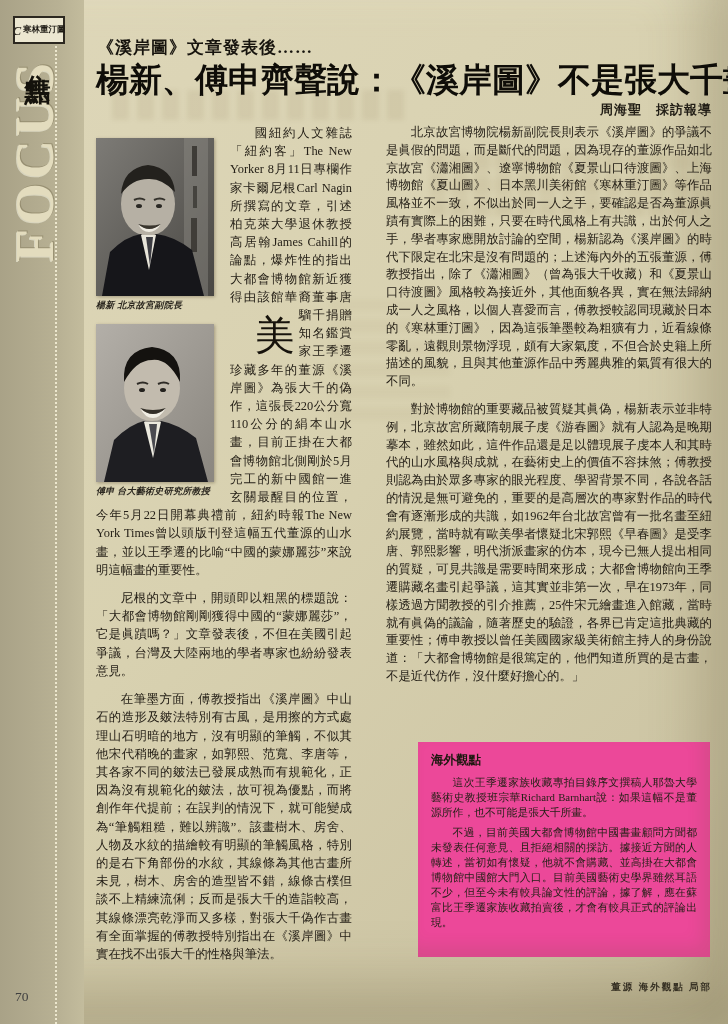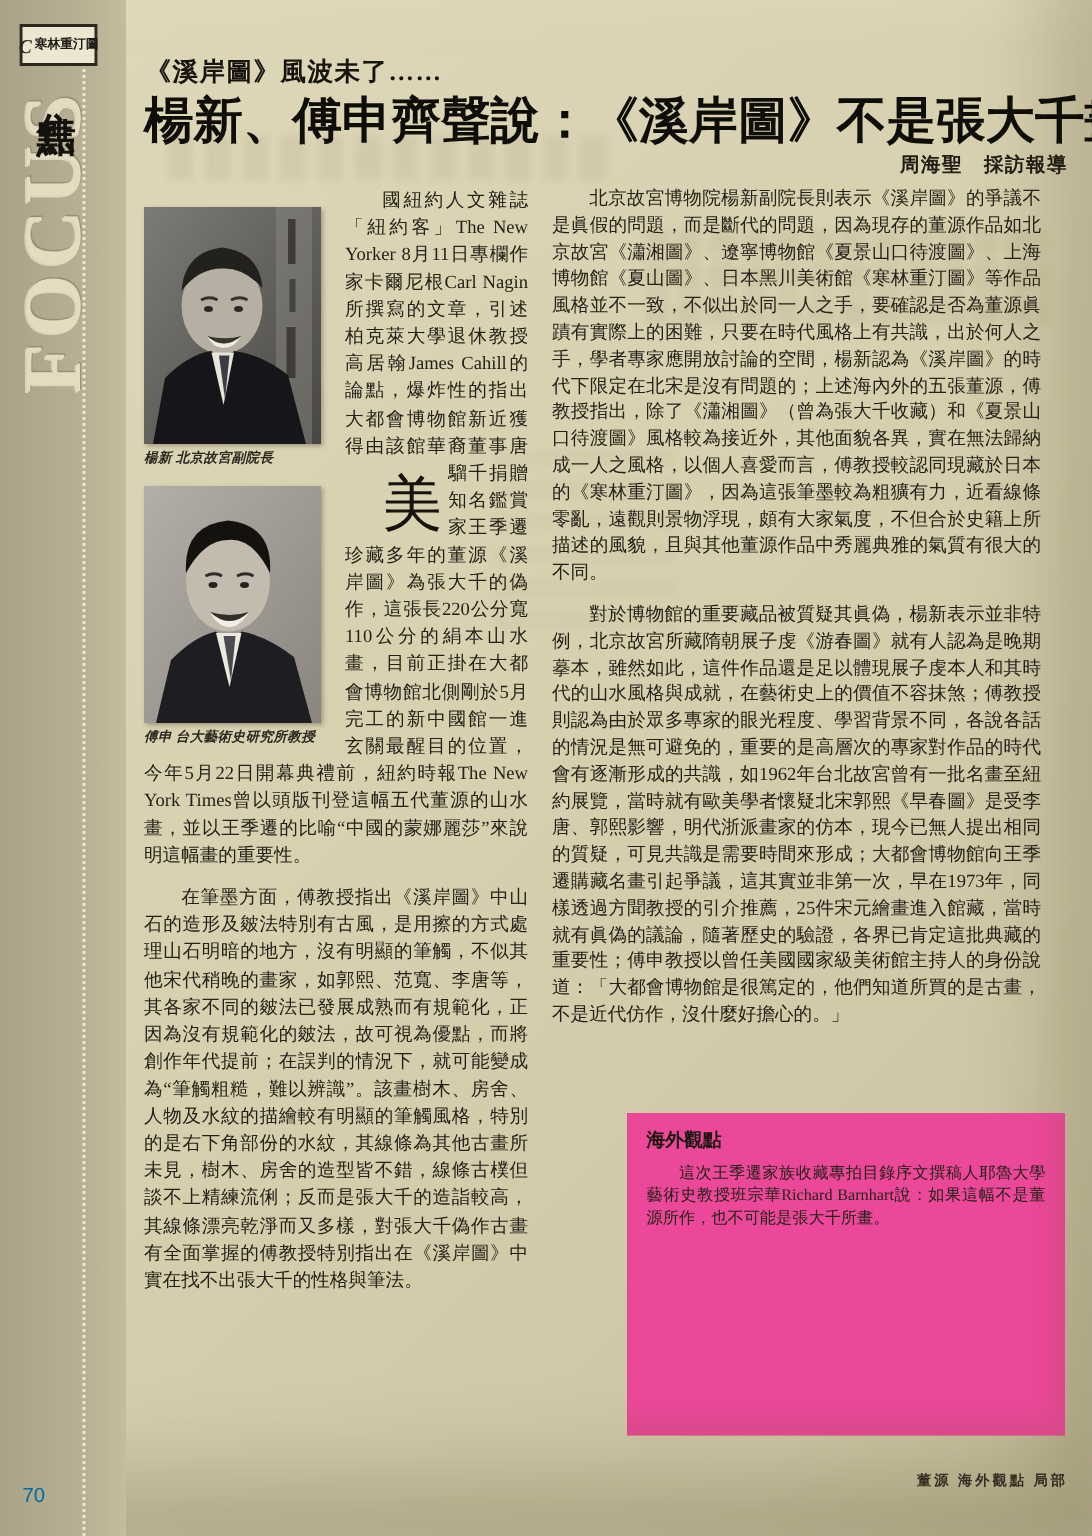--- a/index.html
+++ b/index.html
@@ -18,42 +18,42 @@
   .logo-box{position:absolute;left:13px;top:16px;width:52px;height:28px;
     background:#ece7d1;border:2px solid #2c2820;box-sizing:border-box;
     display:flex;align-items:center;justify-content:center;gap:2px;}
   .logo-c{font-size:13px;font-weight:bold;color:#2c2820;font-style:italic;line-height:1;}
   .logo-text{font-size:8.5px;font-weight:bold;color:#1e1b14;letter-spacing:0;white-space:nowrap;}
   .focus-en{position:absolute;left:4px;top:262px;transform:rotate(-90deg);transform-origin:0 0;
     font-size:54px;letter-spacing:4px;color:#e3dcbe;font-weight:bold;white-space:nowrap;
     text-shadow:1px 1px 0 rgba(120,110,80,.45), -1px -1px 0 rgba(255,255,240,.5);}
   .focus-cn{position:absolute;left:20px;top:54px;writing-mode:vertical-rl;
     font-size:26px;font-weight:bold;color:#14120c;letter-spacing:4px;}
-  .page-number{position:absolute;left:15px;top:989px;font-size:13.5px;color:#0369a1;
-    font-family:Liberation Sans, sans-serif;}
+  .page-number{position:absolute;left:15px;top:989px;font-size:13.5px;color:#404040;
+    font-family:Liberation Serif, serif;}
   
   .kicker{position:absolute;left:97px;top:36px;font-size:17px;font-weight:bold;
     color:#17140e;letter-spacing:1px;}
   .headline{position:absolute;left:96px;top:58px;width:630px;font-size:33px;
     font-weight:bold;color:#0f0d08;letter-spacing:0;white-space:nowrap;}
   .byline{position:absolute;left:386px;top:101px;width:326px;text-align:right;
     font-size:13px;font-weight:bold;color:#211d15;letter-spacing:1px;}
   
   .ghost{position:absolute;pointer-events:none;filter:blur(2.5px);opacity:.5;}
   .g1{left:112px;top:90px;width:300px;height:30px;
     background:repeating-linear-gradient(90deg,rgba(108,84,44,.16) 0 17px,transparent 17px 25px);}
   .g2{left:430px;top:152px;width:268px;height:64px;
     background:repeating-linear-gradient(90deg,rgba(108,84,44,.10) 0 15px,transparent 15px 22px),
                repeating-linear-gradient(0deg,rgba(108,84,44,.07) 0 14px,transparent 14px 24px);}
   .g3{left:330px;top:300px;width:120px;height:120px;
     background:repeating-linear-gradient(0deg,rgba(108,84,44,.08) 0 12px,transparent 12px 22px);}
   
   .col{position:absolute;color:#262118;}
   .col1{left:96px;top:124px;width:256px;}
-  .col2{left:368px;top:124px;width:326px;}
+  .col2{left:386px;top:124px;width:326px;}
   .col p{font-size:12.4px;line-height:18.2px;text-align:justify;margin:0 0 10px;text-indent:2em;}
   .col2 p{line-height:17.8px;}
   .p-dropcap{text-indent:0;}
   .p-dropcap::first-letter{float:left;font-size:40px;line-height:38px;padding:1px 4px 0 0;color:#17130c;}
   .photo-fig{float:left;clear:left;width:126px;margin:14px 8px 4px 0;font-style:italic;}
   .photo-fig.second{margin-top:8px;}
   .photo-fig svg{display:block;width:118px;height:158px;box-shadow:1px 1px 3px rgba(60,50,30,.35);}
   .photo-cap{font-size:9px;font-weight:bold;color:#2c2820;margin-top:3px;white-space:nowrap;letter-spacing:.3px;}
   
   .overseas-box{position:absolute;left:418px;top:742px;width:292px;height:215px;
@@ -79,21 +79,21 @@
   <span class="logo-c">C</span>
   <span class="logo-text">寒林重汀圖</span>
 </div>
 <div class="focus-cn">焦點</div>
 <div class="page-number">70</div>
 
 <div class="ghost g1"></div>
 <div class="ghost g2"></div>
 <div class="ghost g3"></div>
 
-<div class="kicker">《溪岸圖》風波未了……</div>
+<div class="kicker">《溪岸圖》文章發表後……</div>
 <h1 class="headline" style="margin:0;">楊新、傅申齊聲說：《溪岸圖》不是張大千畫的</h1>
 <div class="byline">周海聖　採訪報導</div>
 
 <div class="col col1">
   <div class="photo-fig">
     <svg viewBox="0 0 118 158">
       <defs>
         <linearGradient id="bg1" x1="0" y1="0" x2="1" y2="1">
           <stop offset="0" stop-color="#7d7b76"></stop>
             <stop offset="1" stop-color="#494743"></stop>
@@ -135,26 +135,28 @@
       <ellipse cx="67" cy="66" rx="3" ry="2" fill="#24221e"></ellipse>
       <path d="M44,84 q13,12 26,0 q-6,10 -13,10 q-8,0 -13,-10" fill="#f1eee4"></path>
       <path d="M44,84 q13,12 26,0 q-13,4 -26,0" fill="#332f28"></path>
       <path d="M8,158 L18,116 Q34,100 48,97 L56,106 L65,97 Q82,100 100,114 L112,158 Z" fill="#1e1e22"></path>
       <polygon points="48,98 65,98 57,134" fill="#eceadf"></polygon>
       <polygon points="53,100 61,100 58,130" fill="#4a4a50"></polygon>
     </svg>
     <div class="photo-cap">傅申 台大藝術史研究所教授</div>
   </div>
   <p class="p-dropcap">美國紐約人文雜誌「紐約客」The New Yorker 8月11日專欄作家卡爾尼根Carl Nagin所撰寫的文章，引述柏克萊大學退休教授高居翰James Cahill的論點，爆炸性的指出大都會博物館新近獲得由該館華裔董事唐騮千捐贈知名鑑賞家王季遷珍藏多年的董源《溪岸圖》為張大千的偽作，這張長220公分寬110公分的絹本山水畫，目前正掛在大都會博物館北側剛於5月完工的新中國館一進玄關最醒目的位置，今年5月22日開幕典禮前，紐約時報The New York Times曾以頭版刊登這幅五代董源的山水畫，並以王季遷的比喻“中國的蒙娜麗莎”來說明這幅畫的重要性。</p>
+  <p>尼根的文章中，開頭即以粗黑的標題說：「大都會博物館剛剛獲得中國的“蒙娜麗莎”，它是眞蹟嗎？」文章發表後，不但在美國引起爭議，台灣及大陸兩地的學者專家也紛紛發表意見。</p>
   <p>在筆墨方面，傅教授指出《溪岸圖》中山石的造形及皴法特別有古風，是用擦的方式處理山石明暗的地方，沒有明顯的筆觸，不似其他宋代稍晚的畫家，如郭熙、范寬、李唐等，其各家不同的皴法已發展成熟而有規範化，正因為沒有規範化的皴法，故可視為優點，而將創作年代提前；在誤判的情況下，就可能變成為“筆觸粗糙，難以辨識”。該畫樹木、房舍、人物及水紋的描繪較有明顯的筆觸風格，特別的是右下角部份的水紋，其線條為其他古畫所未見，樹木、房舍的造型皆不錯，線條古樸但談不上精練流俐；反而是張大千的造詣較高，其線條漂亮乾淨而又多樣，對張大千偽作古畫有全面掌握的傅教授特別指出在《溪岸圖》中實在找不出張大千的性格與筆法。</p>
 </div>
 
 <div class="col col2">
   <p>北京故宮博物院楊新副院長則表示《溪岸圖》的爭議不是眞假的問題，而是斷代的問題，因為現存的董源作品如北京故宮《瀟湘圖》、遼寧博物館《夏景山口待渡圖》、上海博物館《夏山圖》、日本黑川美術館《寒林重汀圖》等作品風格並不一致，不似出於同一人之手，要確認是否為董源眞蹟有實際上的困難，只要在時代風格上有共識，出於何人之手，學者專家應開放討論的空間，楊新認為《溪岸圖》的時代下限定在北宋是沒有問題的；上述海內外的五張董源，傅教授指出，除了《瀟湘圖》（曾為張大千收藏）和《夏景山口待渡圖》風格較為接近外，其他面貌各異，實在無法歸納成一人之風格，以個人喜愛而言，傅教授較認同現藏於日本的《寒林重汀圖》，因為這張筆墨較為粗獷有力，近看線條零亂，遠觀則景物浮現，頗有大家氣度，不但合於史籍上所描述的風貌，且與其他董源作品中秀麗典雅的氣質有很大的不同。</p>
   <p>對於博物館的重要藏品被質疑其眞偽，楊新表示並非特例，北京故宮所藏隋朝展子虔《游春圖》就有人認為是晚期摹本，雖然如此，這件作品還是足以體現展子虔本人和其時代的山水風格與成就，在藝術史上的價值不容抹煞；傅教授則認為由於眾多專家的眼光程度、學習背景不同，各說各話的情況是無可避免的，重要的是高層次的專家對作品的時代會有逐漸形成的共識，如1962年台北故宮曾有一批名畫至紐約展覽，當時就有歐美學者懷疑北宋郭熙《早春圖》是受李唐、郭熙影響，明代浙派畫家的仿本，現今已無人提出相同的質疑，可見共識是需要時間來形成；大都會博物館向王季遷購藏名畫引起爭議，這其實並非第一次，早在1973年，同樣透過方聞教授的引介推薦，25件宋元繪畫進入館藏，當時就有眞偽的議論，隨著歷史的驗證，各界已肯定這批典藏的重要性；傅申教授以曾任美國國家級美術館主持人的身份說道：「大都會博物館是很篤定的，他們知道所買的是古畫，不是近代仿作，沒什麼好擔心的。」</p>
 </div>
 
 <div class="overseas-box">
   <div class="box-title">海外觀點</div>
   <p>這次王季遷家族收藏專拍目錄序文撰稿人耶魯大學藝術史教授班宗華Richard Barnhart說：如果這幅不是董源所作，也不可能是張大千所畫。</p>
+  <p>不過，目前美國大都會博物館中國書畫顧問方聞都未發表任何意見、且拒絕相關的採訪。據接近方聞的人轉述，當初如有懷疑，他就不會購藏、並高掛在大都會博物館中國館大門入口。目前美國藝術史學界雖然耳語不少，但至今未有較具論文性的評論，據了解，應在蘇富比王季遷家族收藏拍賣後，才會有較具正式的評論出現。</p>
 </div>
 
 <div class="art-caption">董源 海外觀點 局部</div>
 
 </body></html>

